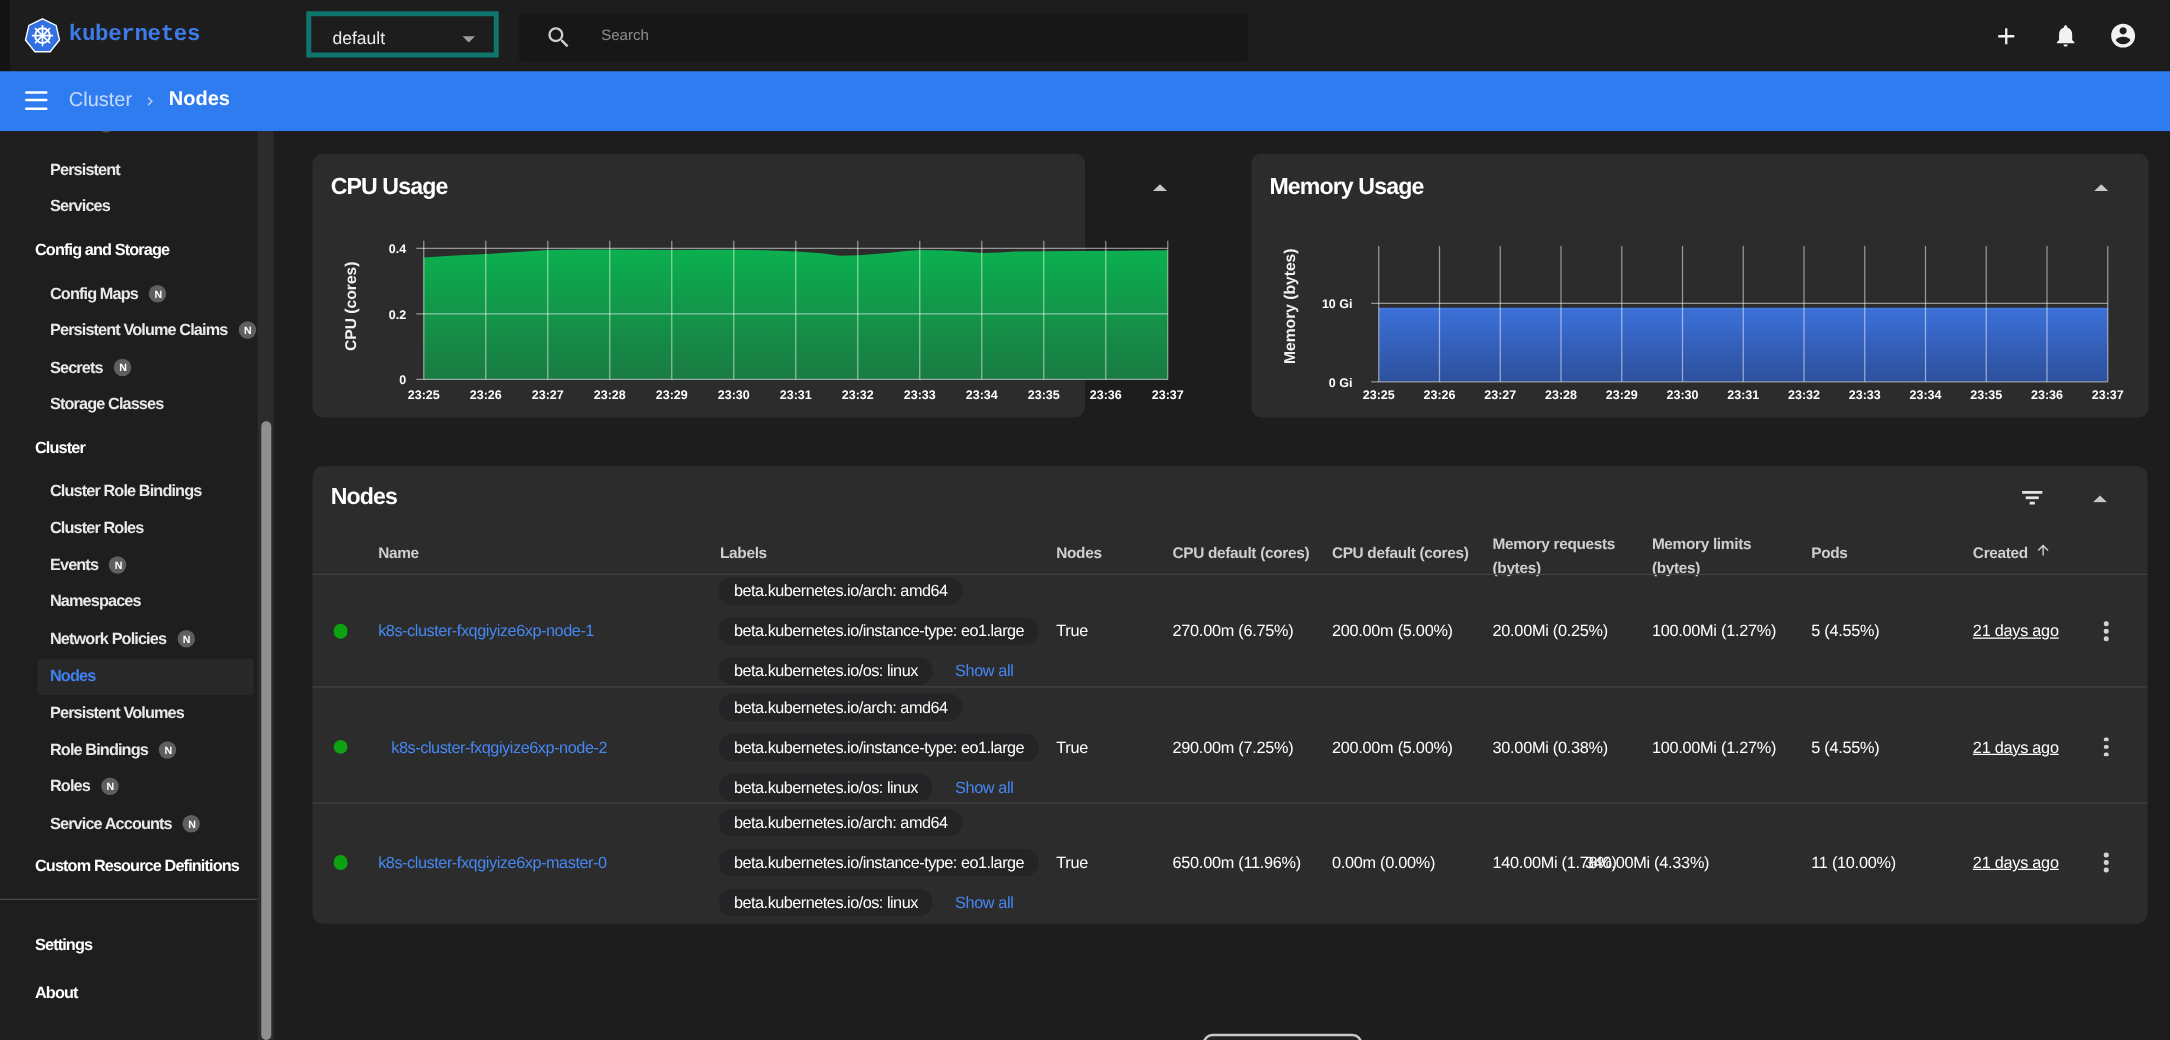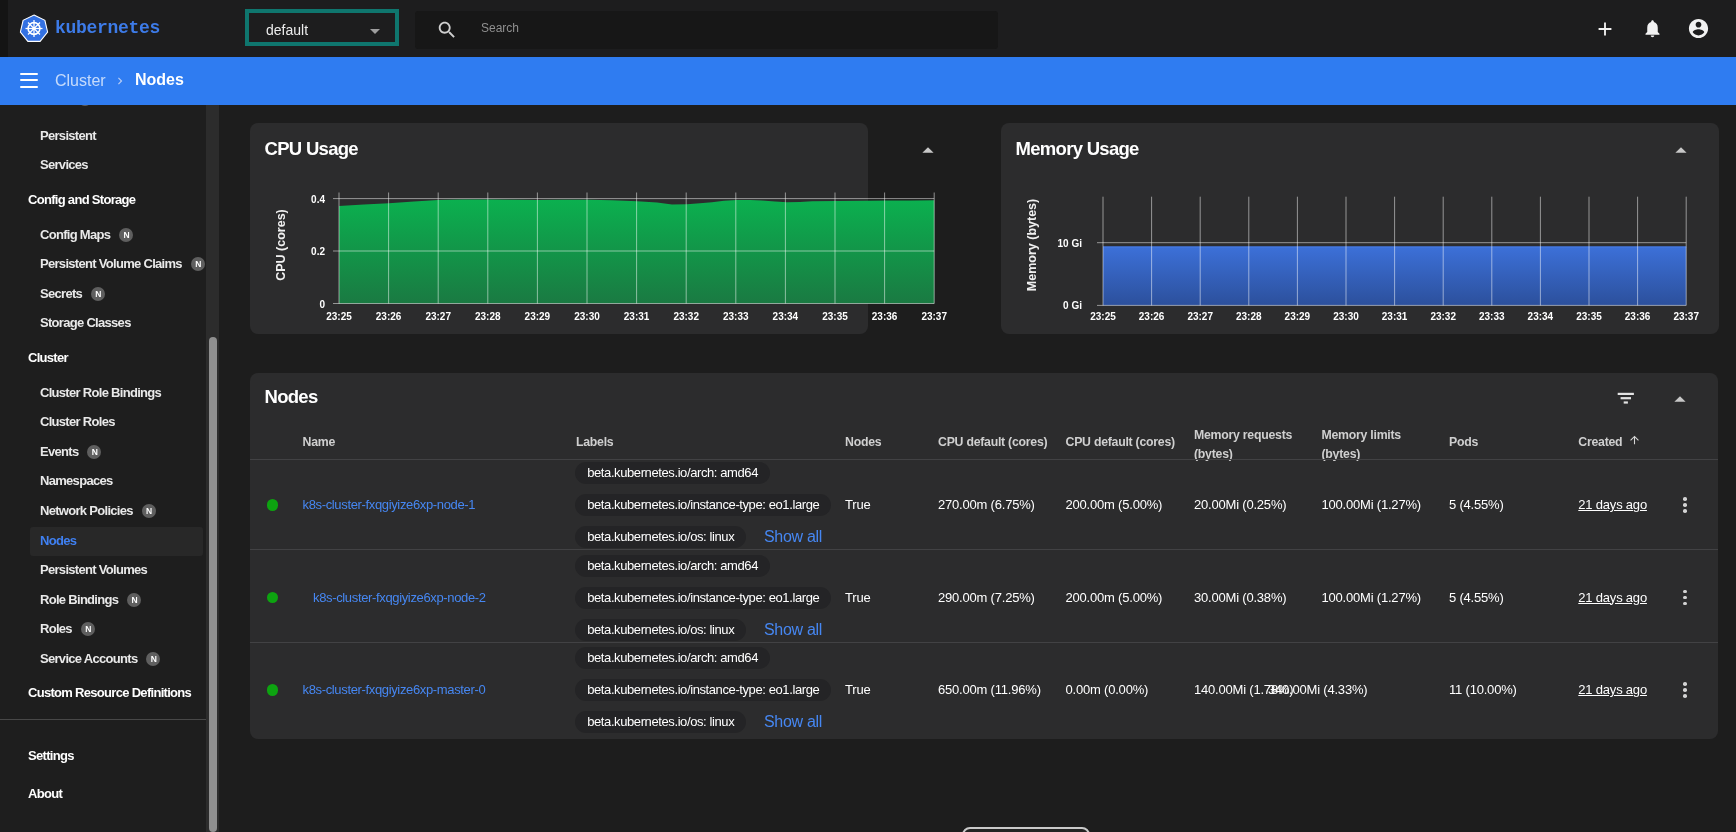--- a/index.html
+++ b/index.html
@@ -31,21 +31,21 @@
 #content { position:absolute; left:219px; top:104.5px; width:1517px; height:728px; background:#1d1d1d; }
 .card { position:absolute; background:#2c2c2d; border-radius:8px; }
 .ctitle { position:absolute; left:14.5px; top:14.5px; font-size:18.5px; letter-spacing:-0.7px; font-weight:700; color:#fff; }
 .axlab { font-size:10px; font-weight:700; fill:#ffffff; font-family:"Liberation Sans",sans-serif; }
 .axtitle { font-size:12.5px; font-weight:700; fill:#f0f0f0; font-family:"Liberation Sans",sans-serif; }
 .ch { position:absolute; font-size:12.3px; letter-spacing:-0.25px; font-weight:700; color:#cfcfcf; line-height:19.5px; white-space:nowrap; }
 .tdiv { position:absolute; left:0; width:1468px; height:1px; background:#424244; }
 .cv { position:absolute; font-size:13px; letter-spacing:-0.2px; color:#fff; white-space:nowrap; line-height:18px; }
 .und { text-decoration:underline; }
 .nm { position:absolute; font-size:13px; letter-spacing:-0.35px; font-weight:400; color:#4687f2; white-space:nowrap; line-height:18px; }
-.sa { position:absolute; font-size:16px; letter-spacing:-0.3px; font-weight:400; color:#4687f2; white-space:nowrap; line-height:18px; }
+.sa { position:absolute; font-size:13px; letter-spacing:-0.3px; font-weight:400; color:#4687f2; white-space:nowrap; line-height:18px; }
 .dot { position:absolute; width:11.5px; height:11.5px; border-radius:50%; background:#0da310; }
 .chip { position:absolute; height:22px; line-height:22px; border-radius:11px; background:#242426;
   color:#fff; font-size:13px; letter-spacing:-0.4px; padding:0 12px; white-space:nowrap; }
 .menu { position:absolute; width:4px; }
 .menu i { display:block; width:3.6px; height:3.6px; border-radius:50%; background:#d3d3d3; margin-bottom:2.6px; }
 #toast { position:absolute; left:962px; top:827px; width:128px; height:30px; background:#232323;
   border:2px solid #c9c9c9; border-radius:8px; }
 </style></head>
 <body>
 <div id="topbar">

